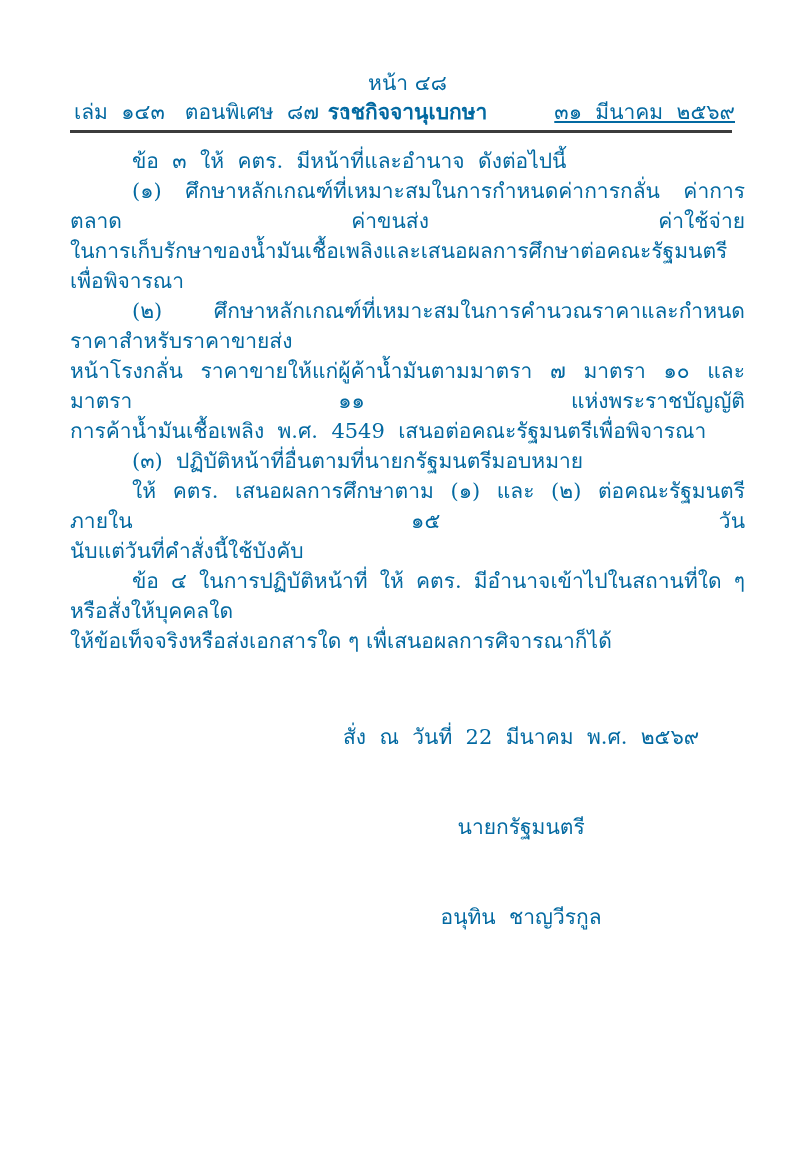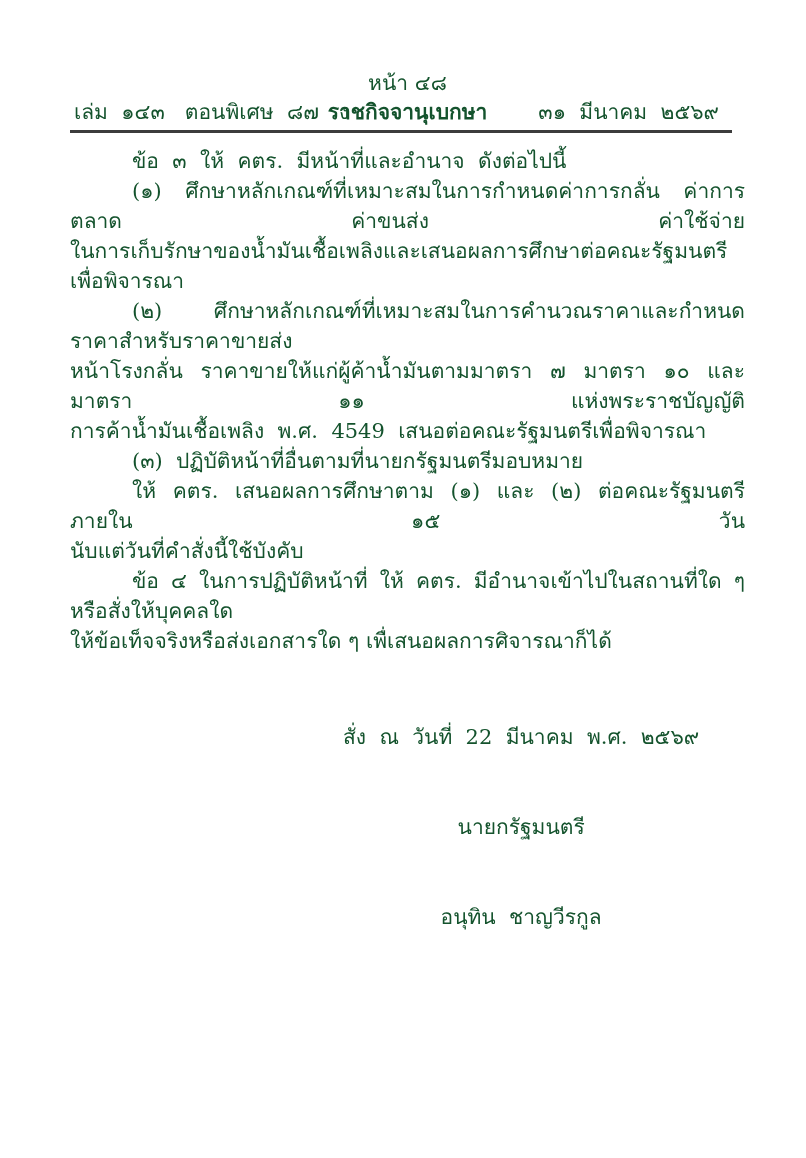--- a/index.html
+++ b/index.html
@@ -2,21 +2,21 @@
 <html><head>
 <meta charset="utf-8">
 <style>
   html, body { margin: 0; padding: 0; background: #e8e8e8; }
   .page {
     position: relative;
     width: 806px;
     height: 1158px;
     margin: 0 auto;
     background: #ffffff;
-    color: #14532d;
+    color: #0369a1;
     font-family: "DejaVu Serif", "Liberation Serif", serif;
     overflow: hidden;
   }
   .content {
     position: absolute;
     left: 70px;
     top: 0;
     width: 675px;
   }
   .page-no {
@@ -29,21 +29,21 @@
   .masthead {
     position: relative;
     margin-top: 0px;
     font-size: 21px;
     line-height: 28px;
     white-space: pre-wrap;
     height: 28px;
   }
   .m-left { position: absolute; left: 4px; top: 0; }
   .m-center { position: absolute; left: 50%; transform: translateX(-50%); top: 0; font-weight: bold; }
-  .m-right { position: absolute; right: 26px; top: 0; }
+  .m-right { position: absolute; right: 10px; top: 0; text-decoration: underline; }
   .rule {
     margin-top: 4px;
     height: 3px;
     background: #3c3c3c;
     width: 662px;
   }
   .body-text {
     margin-top: 13px;
     font-size: 21px;
     line-height: 30px;

